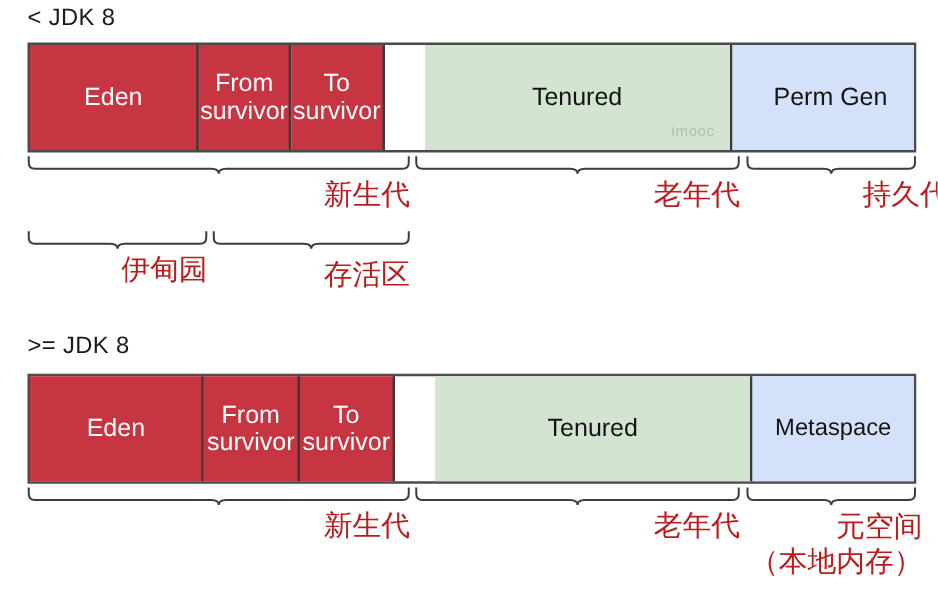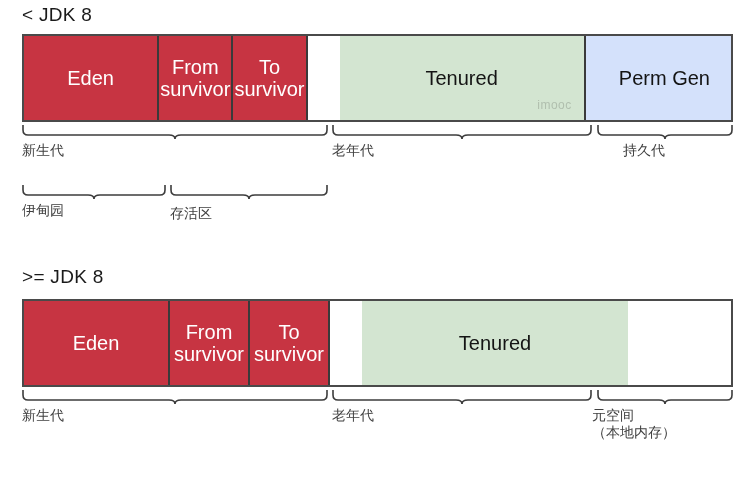--- a/index.html
+++ b/index.html
@@ -101,24 +101,24 @@
   }
   .brace svg {
     display: block;
     width: 100%;
     height: 100%;
     overflow: visible;
   }
 
   .brace-label {
     position: absolute;
-    text-align: left;
-    font-size: 14px;
+    text-align: right;
+    font-size: 23px;
     line-height: 1.2;
-    color: #404040;
+    color: #b91c1c;
     white-space: nowrap;
   }
   .brace-label.two-line {
     line-height: 1.22;
     white-space: normal;
   }
 </style>
 </head>
 <body>
 
@@ -191,20 +191,23 @@
     </div>
     <div class="seg seg-from" style="width:80px;">
       <span class="seg-label small">From<br>survivor</span>
     </div>
     <div class="seg seg-to" style="width:80px;">
       <span class="seg-label small">To<br>survivor</span>
     </div>
     <div class="seg seg-tenured" style="width:266px;">
       <span class="seg-label">Tenured</span>
     </div>
+    <div class="seg seg-meta" style="width:135px;">
+      <span class="seg-label meta">Metaspace</span>
+    </div>
   </div>
 
   <div class="brace" style="left:22px; top:389px; width:306px;">
     <svg viewBox="0 0 306 16" preserveAspectRatio="none">
       <path d="M1,1 L1,6 Q1,11 6,11 L147,11 Q153,11 153,15 Q153,11 159,11 L300,11 Q305,11 305,6 L305,1" fill="none" stroke="#3c3c3c" stroke-width="1.6" vector-effect="non-scaling-stroke"></path>
     </svg>
   </div>
   <div class="brace-label" style="left:22px; top:407px; width:306px;">新生代</div>
 
   <div class="brace" style="left:332px; top:389px; width:260px;">

